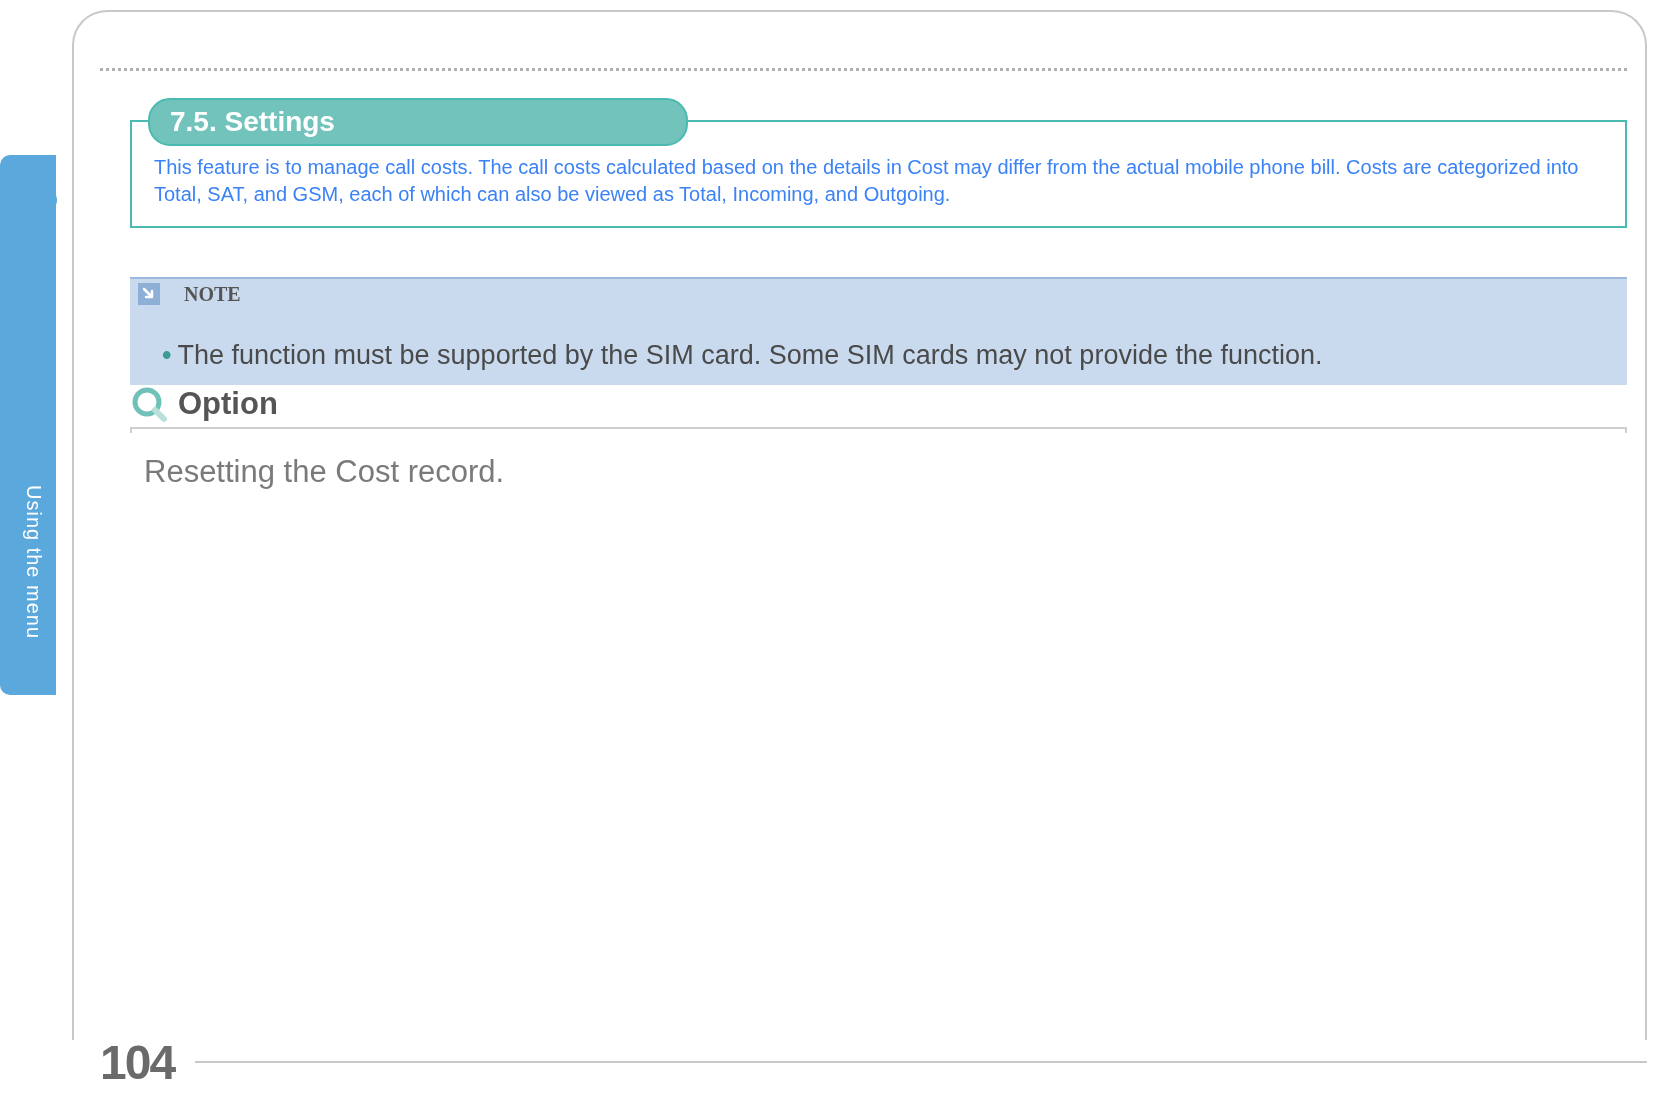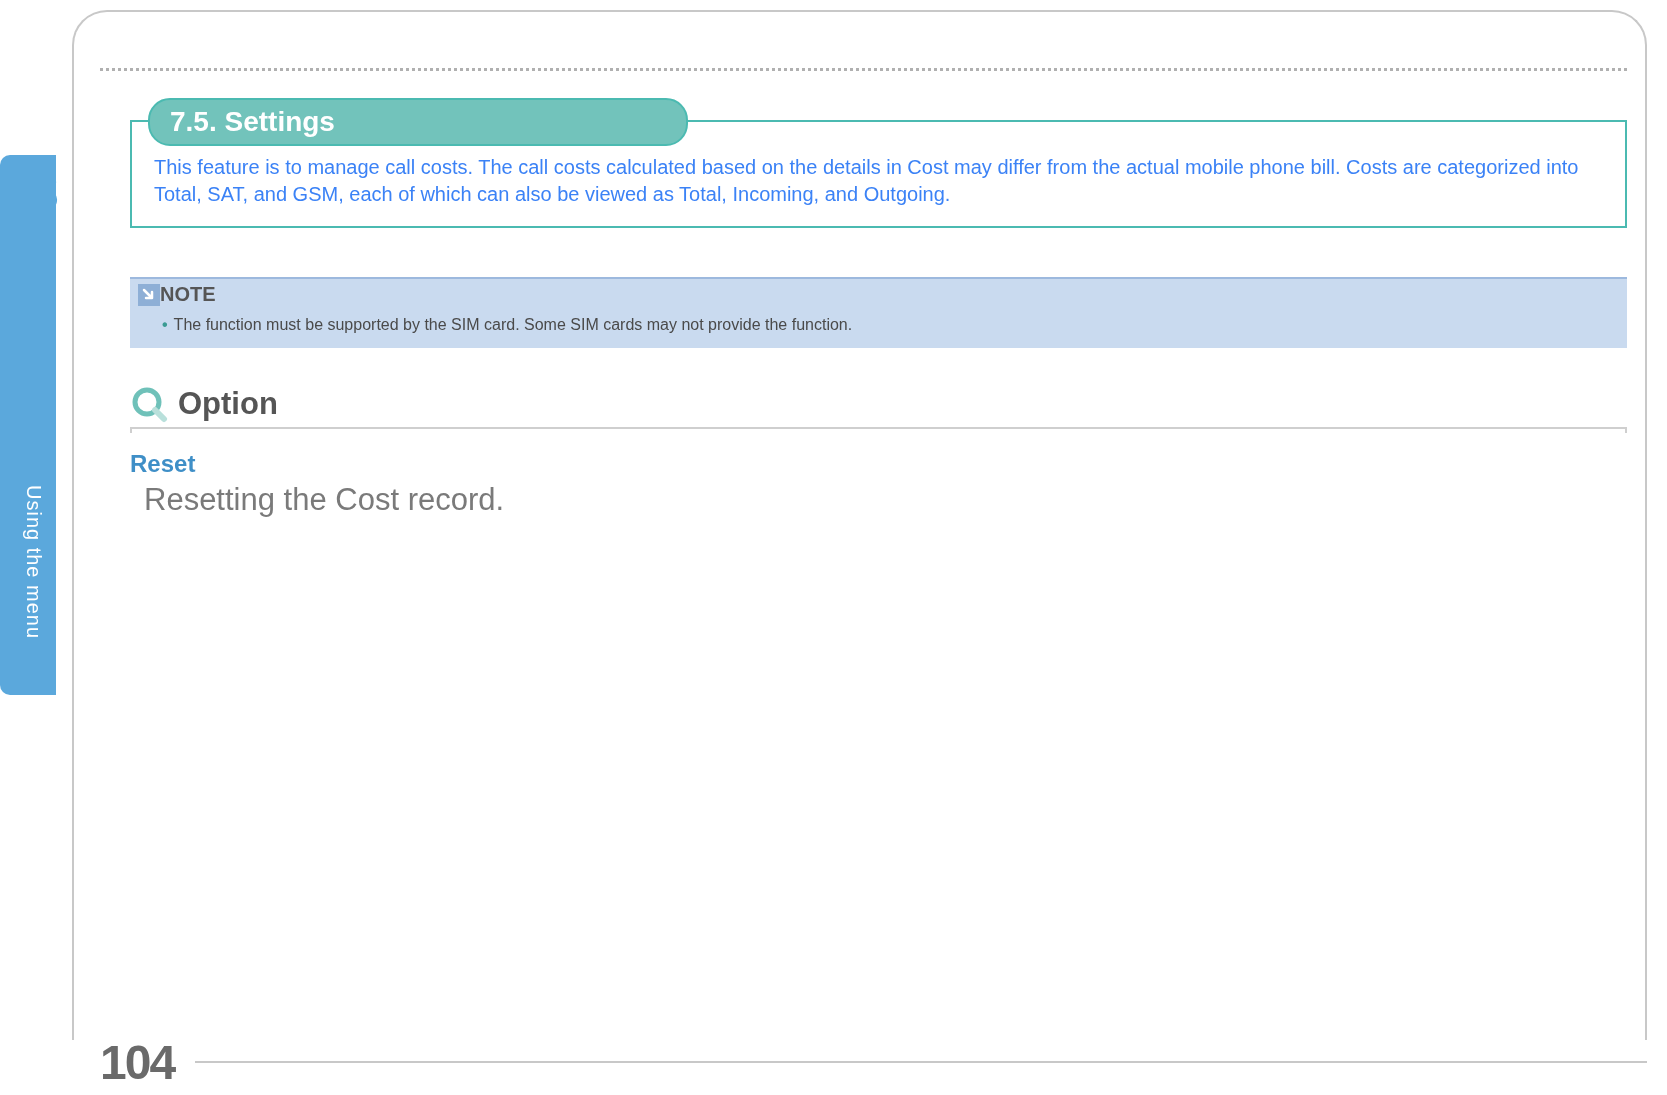--- a/index.html
+++ b/index.html
@@ -93,42 +93,43 @@
     .note-box {
       position: absolute;
       left: 130px;
       right: 40px;
       top: 277px;
       background: #c9daef;
       border-top: 2px solid #9db9de;
     }
     .note-header {
       display: flex;
-      align-items: center;
-      gap: 0;
+      gap: 24px;
       padding: 4px 8px 2px 8px;
+      font-family: Liberation Serif, serif;
     }
     .note-icon {
       width: 22px;
       height: 22px;
       background: #8eafd6;
       display: flex;
       align-items: center;
       justify-content: center;
     }
     .note-icon svg { display: block; }
     .note-label {
       font-weight: bold;
       font-size: 20px;
       color: #555;
     }
     .note-body {
       padding: 8px 16px 14px 32px;
-      font-size: 16px;
+      font-size: 27px;
       color: #4a4a4a;
+      margin-top: 24px;
     }
     .note-bullet {
       color: #3b9b93;
       font-weight: bold;
       margin-right: 6px;
     }
     .option-row {
       position: absolute;
       left: 130px;
       right: 40px;
@@ -231,18 +232,17 @@
       <circle cx="17" cy="17" r="12" stroke="#6fc1b9" stroke-width="5" fill="none"></circle>
       <line x1="25" y1="25" x2="34" y2="34" stroke="#b9e0db" stroke-width="6" stroke-linecap="round"></line>
     </svg>
   </div>
   <div class="option-label">Option</div>
 </div>
 
 <div class="option-rule"></div>
 
 <div class="reset-block">
-  <div class="reset-title">Reset</div>
   <div class="reset-desc">Resetting the Cost record.</div>
 </div>
 
 <div class="page-number">104</div>
 <div class="bottom-rule"></div>
 
 </body></html>

